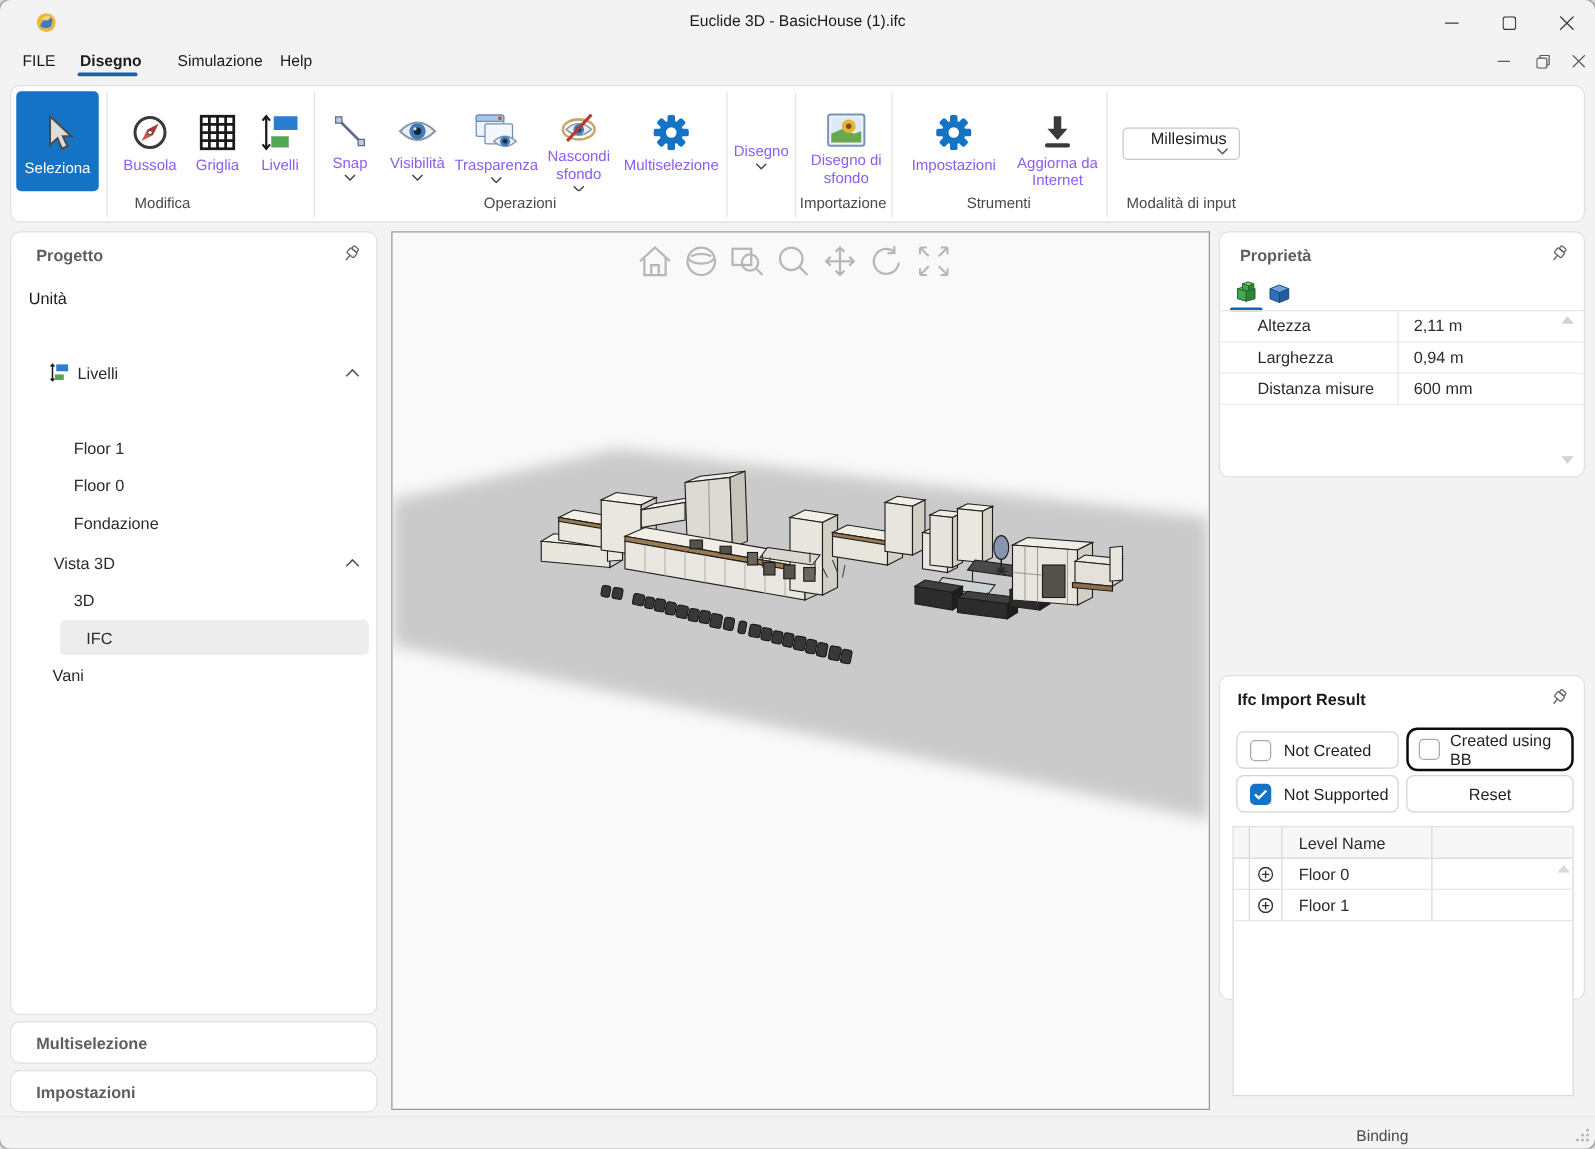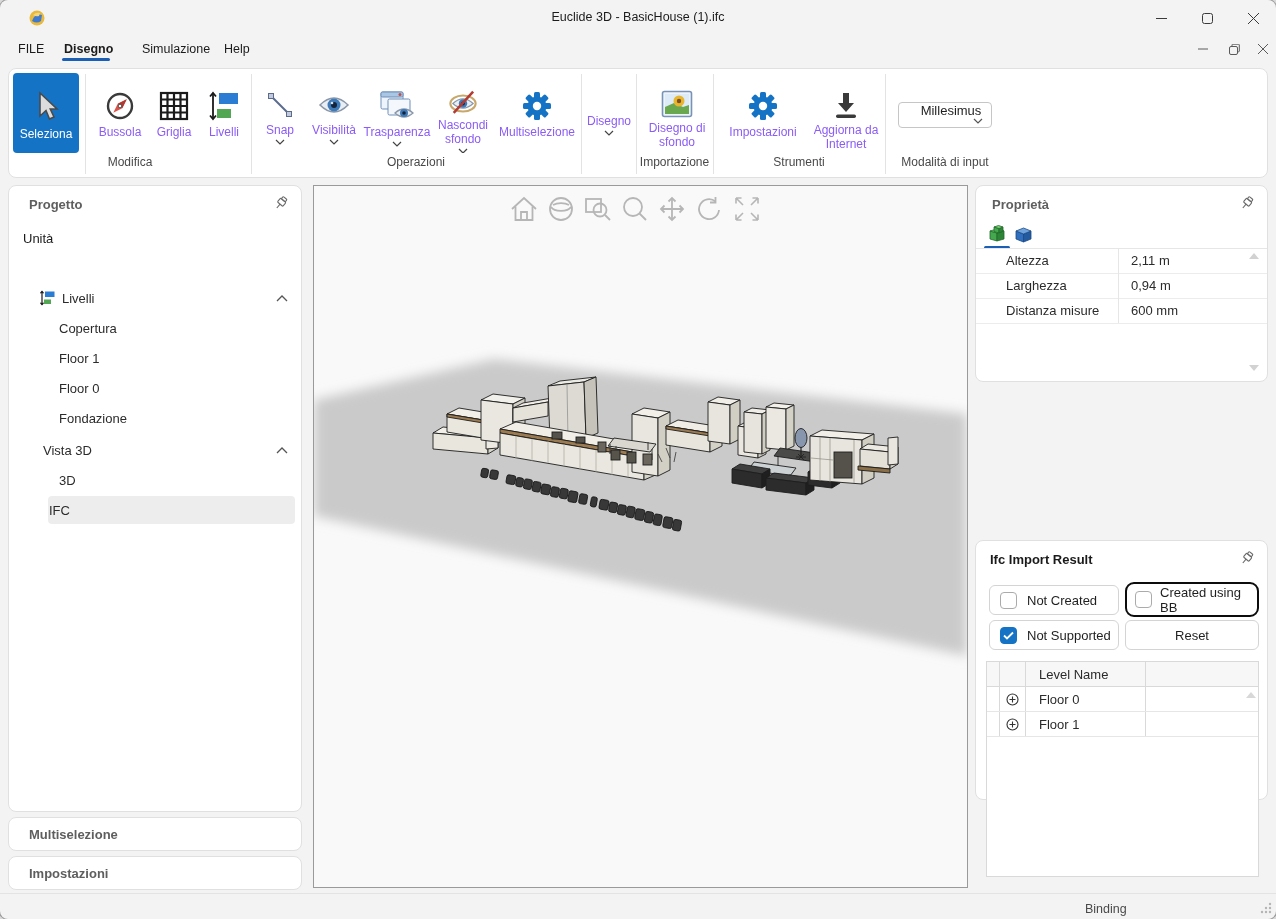--- a/index.html
+++ b/index.html
@@ -284,23 +284,20 @@
         <path d="M2 6.5 L5 3 L8 6.5 M2 25.5 L5 29 L8 25.5" fill="none" stroke="#1a1a1a" stroke-width="2.4"></path>
         <rect x="11" y="3" width="19" height="11" fill="#2b7cd3"></rect>
         <rect x="9" y="19" width="14" height="9" fill="#53a653"></rect>
       </svg>
       <span style="margin-left:6px">Livelli</span>
       <svg class="tchev" width="12" height="7">
           <path d="M1 6 L6 1 L11 6" stroke="#555" fill="none" stroke-width="1.3"></path>
         </svg>
     </div>
 
-    <div class="trow" style="top:127px">
-        <span style="margin-left:50px">Copertura</span>
-      </div>
     <div class="trow" style="top:157px">
         <span style="margin-left:50px">Floor 1</span>
       </div>
     <div class="trow" style="top:187px">
         <span style="margin-left:50px">Floor 0</span>
       </div>
     <div class="trow" style="top:217px">
         <span style="margin-left:50px">Fondazione</span>
       </div>
 
@@ -310,23 +307,26 @@
           <path d="M1 6 L6 1 L11 6" stroke="#555" fill="none" stroke-width="1.3"></path>
         </svg>
     </div>
 
     <div class="trow" style="top:279px">
         <span style="margin-left:50px">3D</span>
       </div>
 
     <div class="abs" style="left:39px;top:310px;width:247px;height:28px;background:#ededed;border-radius:4px"></div>
     <div class="trow" style="top:309px">
-        <span style="margin-left:40px">IFC</span>
-      </div>
-
+        <span style="margin-left:60px">IFC</span>
+      </div>
+
+    <div class="trow" style="top:339px">
+        <span style="margin-left:33px">Vani</span>
+      </div>
   </div>
 
   <div class="collapsed-card" style="top:817px">
     <span>Multiselezione</span>
   </div>
   <div class="collapsed-card" style="top:856px">
     <span>Impostazioni</span>
   </div>
 
   <div id="viewport">

